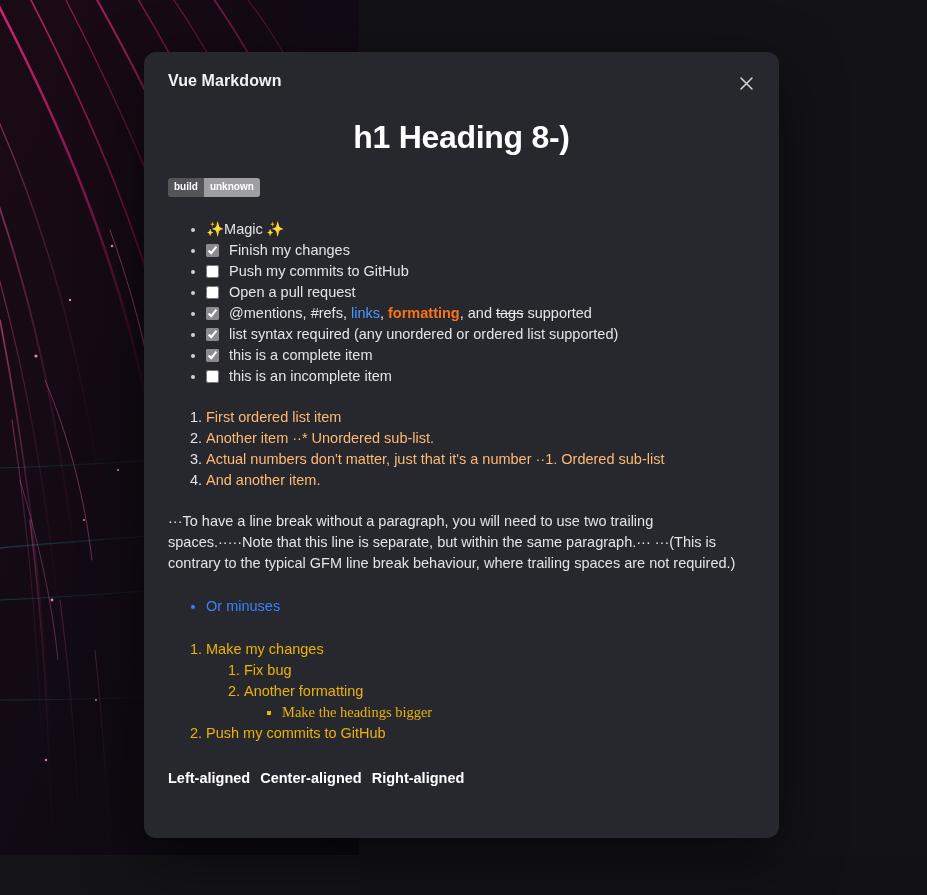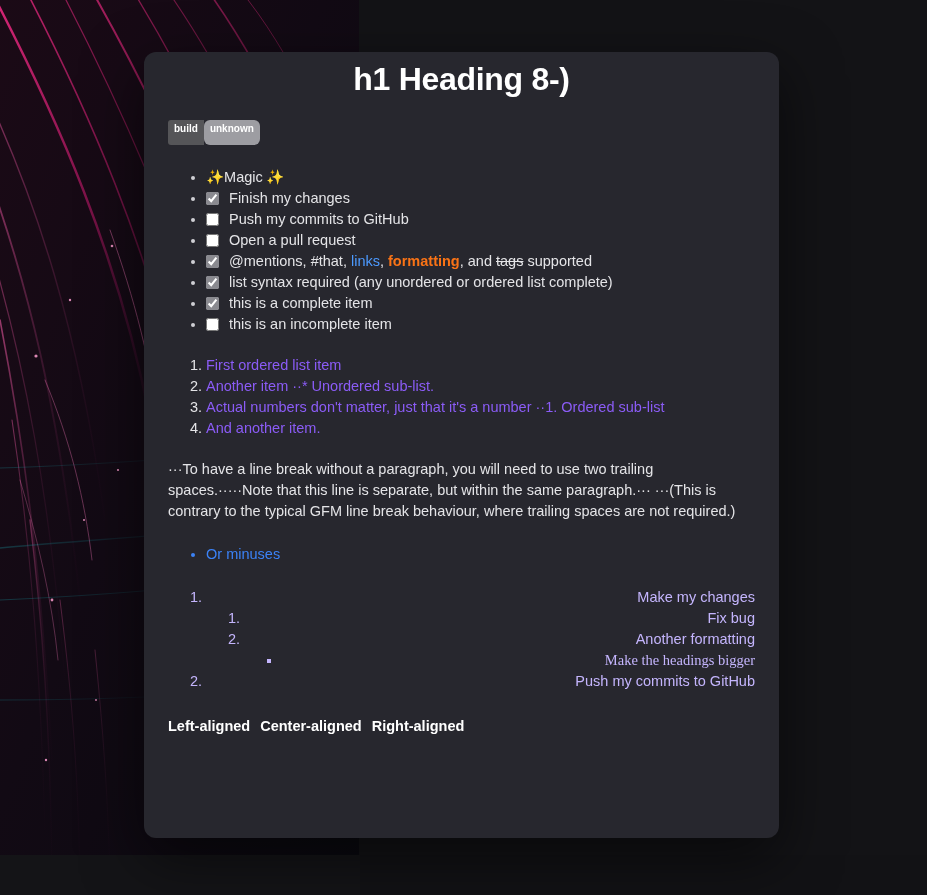--- a/index.html
+++ b/index.html
@@ -88,37 +88,36 @@
     font-weight: bold;
     margin: 32px 0 0 0;
     color: #ffffff;
     letter-spacing: -0.1px;
   }
 
   
   .badge {
     display: inline-flex;
     margin-top: 22px;
-    height: 25px;
+    height: 19px;
     border-radius: 3px;
     overflow: hidden;
     font-size: 10px;
     font-weight: bold;
     line-height: 17px;
   }
   .badge .left {
     background: #555558;
     color: #fff;
     padding: 0 6px;
   }
   .badge .right {
     background: #9d9da2;
     color: #fff;
     padding: 0 6px;
-    border-radius: 6px;
   }
 
   
   ul.tasklist {
     margin: 22px 0 4px 0;
     padding-left: 38px;
     list-style: disc;
   }
   ul.tasklist li {
     font-size: 14.5px;
@@ -138,21 +137,21 @@
   strong.md-strong { font-weight: bold; color: #f97316; }
   del.md-del { text-decoration: line-through; color: #e4e4e7; }
 
   ol.ordered1 {
     margin: 20px 0 0 0;
     padding-left: 38px;
   }
   ol.ordered1 > li {
     font-size: 14.5px;
     line-height: 21px;
-    color: #8b5cf6;
+    color: #fdba74;
   }
   ol.ordered1 > li::marker { color: #e4e4e7; }
 
   p.para {
     margin: 20px 0 8px 0;
     font-size: 14.5px;
     line-height: 21px;
     color: #e4e4e7;
   }
 
@@ -167,22 +166,21 @@
     color: #3b82f6;
   }
 
   ol.nested {
     margin: 22px 0 0 0;
     padding-left: 38px;
   }
   ol.nested > li {
     font-size: 14.5px;
     line-height: 21px;
-    color: #c4b5fd;
-    text-align: right;
+    color: #eab308;
   }
   ol.nested ol {
     padding-left: 38px;
     margin: 0;
     list-style: decimal;
   }
   ol.nested ul {
     padding-left: 38px;
     margin: 0;
     list-style: square;
@@ -286,20 +284,28 @@
     </g>
 
     <rect x="359" y="0" width="568" height="895" fill="#131316"></rect>
     <rect x="0" y="855" width="927" height="40" fill="#121215"></rect>
     <rect x="0" y="855" width="360" height="40" fill="#141417"></rect>
   </svg>
 </div>
 
 <div id="modal">
 
+  <div class="modal-header">
+    <div class="modal-title">Vue Markdown</div>
+    <button class="close-btn" aria-label="Close">
+      <svg width="15" height="15" viewBox="0 0 15 15" fill="none" stroke="currentColor" stroke-width="1.5" stroke-linecap="round">
+        <path d="M2 2 L13 13 M13 2 L2 13"></path>
+      </svg>
+    </button>
+  </div>
 
   <div class="modal-body">
 
     <h1 class="md">h1 Heading 8-)</h1>
 
     <div class="badge">
       <span class="left">build</span>
       <span class="right">unknown</span>
     </div>
 
@@ -314,25 +320,25 @@
       <li>
         <input type="checkbox" class="md-cb" style="">
         <span>Push my commits to GitHub</span>
       </li>
       <li>
         <input type="checkbox" class="md-cb" style="">
         <span>Open a pull request</span>
       </li>
       <li>
         <input type="checkbox" class="md-cb" checked="" style="">
-        <span>@mentions, #that, </span><a class="md-link" href="#">links</a><span>, </span><strong class="md-strong">formatting</strong><span>, and </span><del class="md-del">tags</del><span> supported</span>
+        <span>@mentions, #refs, </span><a class="md-link" href="#">links</a><span>, </span><strong class="md-strong">formatting</strong><span>, and </span><del class="md-del">tags</del><span> supported</span>
       </li>
       <li>
         <input type="checkbox" class="md-cb" checked="" style="">
-        <span>list syntax required (any unordered or ordered list complete)</span>
+        <span>list syntax required (any unordered or ordered list supported)</span>
       </li>
       <li>
         <input type="checkbox" class="md-cb" checked="" style="">
         <span>this is a complete item</span>
       </li>
       <li>
         <input type="checkbox" class="md-cb" style="">
         <span>this is an incomplete item</span>
       </li>
     </ul>

